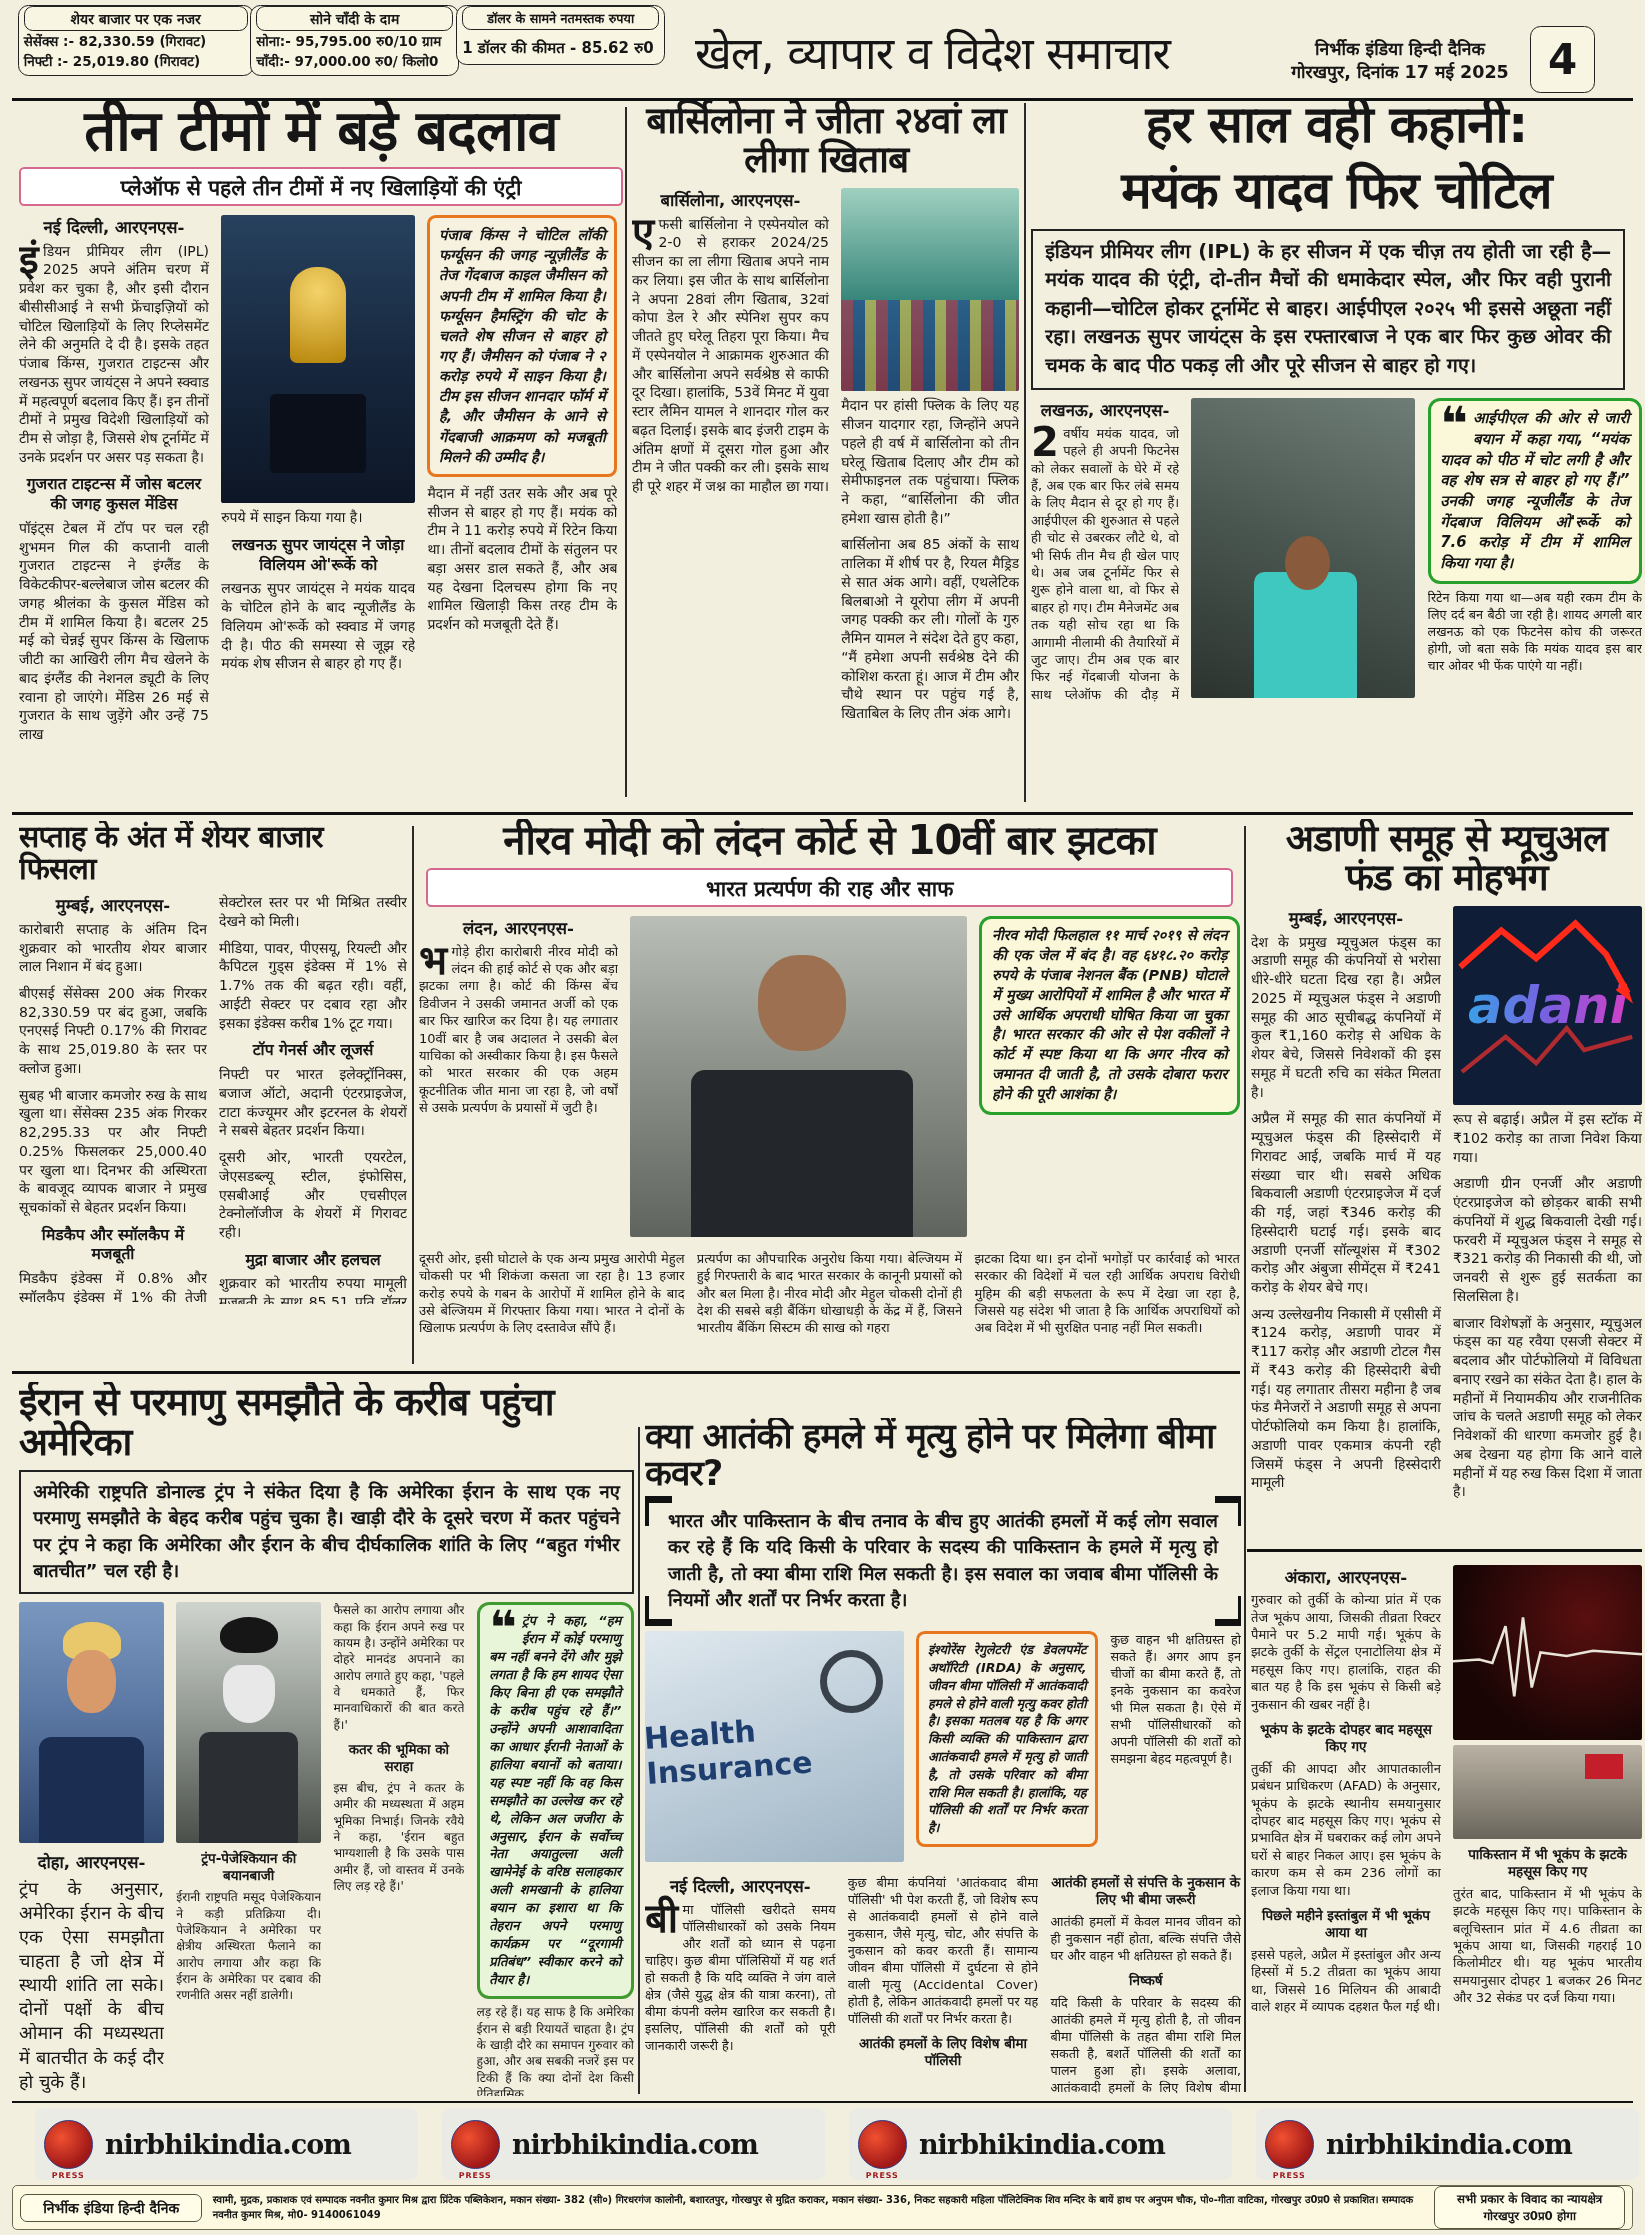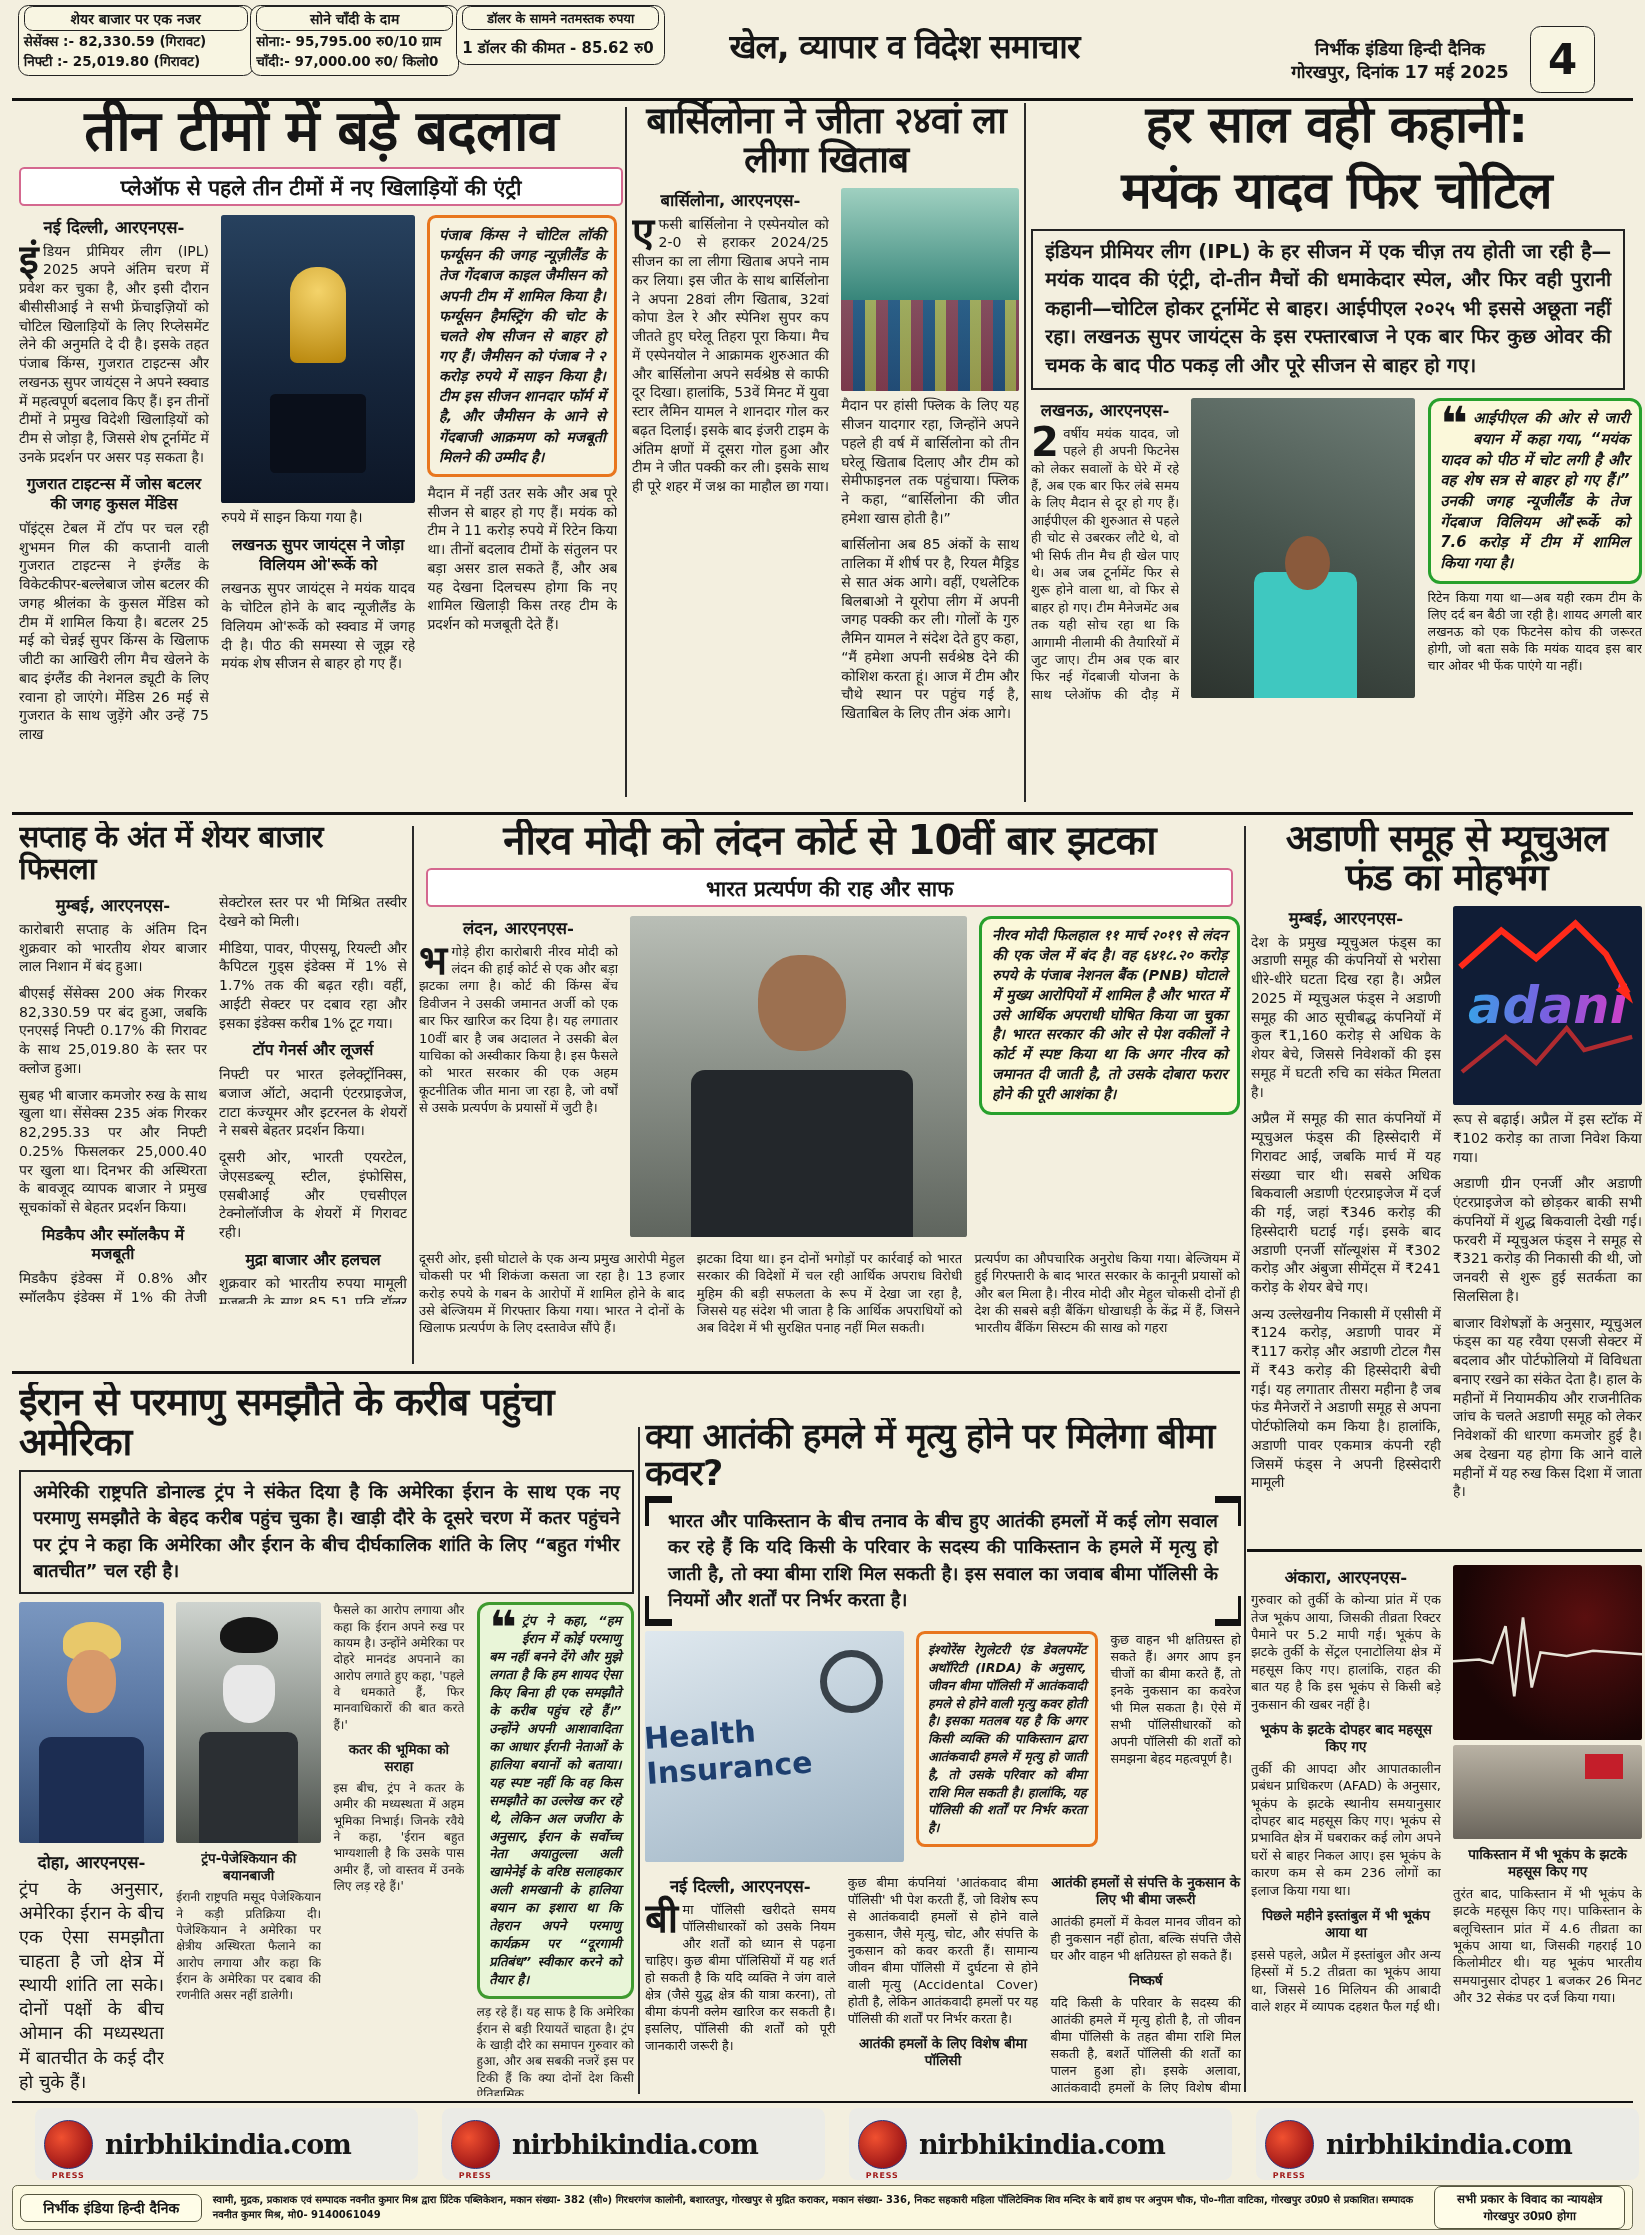--- a/index.html
+++ b/index.html
@@ -2,21 +2,21 @@
 <html style="font-size:14px"><head>
 <meta charset="utf-8">
 <style>
   html,body{margin:0;padding:0;background:#888;}
   .page{position:relative;width:1646px;height:2236px;background:#f3efdf;font-family:"DejaVu Sans","Liberation Sans",sans-serif;color:#161616;overflow:hidden;}
   
   .hbox{position:absolute;top:5.2px;border:1.7px solid #222;border-radius:10.5px;background:#f8f5e2;padding:1.7px 5.2px 3.5px;}
   .hbox .tt{display:block;margin:-1.7px auto 1.7px;border:1.7px solid #222;border-radius:8.7px;background:#f8f5e2;
             font-weight:bold;font-size:14px;text-align:center;padding:1.7px 5.2px;white-space:nowrap;}
   .hbox .ln{display:block;font-weight:bold;font-size:13.5px;line-height:1.45;white-space:nowrap;}
-  .mast{position:absolute;top:30px;left:632px;width:545px;text-align:center;font-weight:700;font-size:33px;line-height:1.05;letter-spacing:-0.9px;}
+  .mast{position:absolute;top:30px;left:660px;width:545px;text-align:center;font-weight:400;font-size:45px;line-height:1.05;letter-spacing:-0.9px;}
   .paperblk{position:absolute;top:38px;left:1291px;width:218px;text-align:center;font-weight:bold;font-size:17.5px;line-height:1.3;}
   .pagebox{position:absolute;top:26px;left:1530px;width:63px;height:65px;border:1.7px solid #222;border-radius:10.5px;background:#f8f5e2;
            font-size:42px;font-weight:bold;display:flex;align-items:center;justify-content:center;}
   .hr{position:absolute;background:#111;}
   .vr{position:absolute;background:#2a2a2a;width:1.7px;}
   
   .art{position:absolute;overflow:hidden;}
   .hl{font-weight:800;text-align:center;line-height:1.06;letter-spacing:-0.9px;}
   .kicker{border:2.6px solid #d4688f;background:#ffffff;border-radius:5.2px;text-align:center;font-weight:bold;font-size:21px;padding:3.5px 5.2px;margin-top:7px;}
   .cols{display:flex;gap:12.2px;margin-top:8.7px;}
@@ -213,24 +213,24 @@
       </div>
       <div class="col" style="flex:1;">
         <div class="gbox" style="font-size:14.4px;">नीरव मोदी फिलहाल ११ मार्च २०१९ से लंदन की एक जेल में बंद है। वह ६४१८.२० करोड़ रुपये के पंजाब नेशनल बैंक (PNB) घोटाले में मुख्य आरोपियों में शामिल है और भारत में उसे आर्थिक अपराधी घोषित किया जा चुका है। भारत सरकार की ओर से पेश वकीलों ने कोर्ट में स्पष्ट किया था कि अगर नीरव को जमानत दी जाती है, तो उसके दोबारा फरार होने की पूरी आशंका है।</div>
       </div>
     </div>
     <div class="cols" style="height:112px;">
       <div class="col" style="flex:1;">
           <p class="b" style="font-size:13px;">दूसरी ओर, इसी घोटाले के एक अन्य प्रमुख आरोपी मेहुल चोकसी पर भी शिकंजा कसता जा रहा है। 13 हजार करोड़ रुपये के गबन के आरोपों में शामिल होने के बाद उसे बेल्जियम में गिरफ्तार किया गया। भारत ने दोनों के खिलाफ प्रत्यर्पण के लिए दस्तावेज सौंपे हैं।</p>
         </div>
       <div class="col" style="flex:1;">
+          <p class="b" style="font-size:13px;">प्रत्यर्पण का औपचारिक अनुरोध किया गया। बेल्जियम में हुई गिरफ्तारी के बाद भारत सरकार के कानूनी प्रयासों को और बल मिला है। नीरव मोदी और मेहुल चोकसी दोनों ही देश की सबसे बड़ी बैंकिंग धोखाधड़ी के केंद्र में हैं, जिसने भारतीय बैंकिंग सिस्टम की साख को गहरा</p>
+        </div>
+      <div class="col" style="flex:1;">
           <p class="b" style="font-size:13px;">झटका दिया था। इन दोनों भगोड़ों पर कार्रवाई को भारत सरकार की विदेशों में चल रही आर्थिक अपराध विरोधी मुहिम की बड़ी सफलता के रूप में देखा जा रहा है, जिससे यह संदेश भी जाता है कि आर्थिक अपराधियों को अब विदेश में भी सुरक्षित पनाह नहीं मिल सकती।</p>
-        </div>
-      <div class="col" style="flex:1;">
-          <p class="b" style="font-size:13px;">प्रत्यर्पण का औपचारिक अनुरोध किया गया। बेल्जियम में हुई गिरफ्तारी के बाद भारत सरकार के कानूनी प्रयासों को और बल मिला है। नीरव मोदी और मेहुल चोकसी दोनों ही देश की सबसे बड़ी बैंकिंग धोखाधड़ी के केंद्र में हैं, जिसने भारतीय बैंकिंग सिस्टम की साख को गहरा</p>
         </div>
     </div>
   </div>
 
   <div class="art" style="left:1251px;top:819px;width:391px;height:727px;">
     <div class="hl" style="font-size:37px;">अडाणी समूह से म्यूचुअल</div>
     <div class="hl" style="font-size:37px;">फंड का मोहभंग</div>
     <div class="cols" style="height:625px;">
       <div class="col" style="width:190px;">
         <p class="byline">मुम्बई, आरएनएस-</p>

